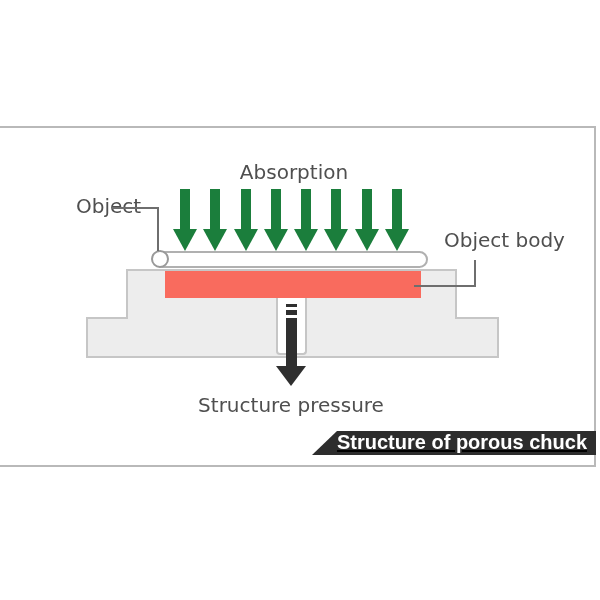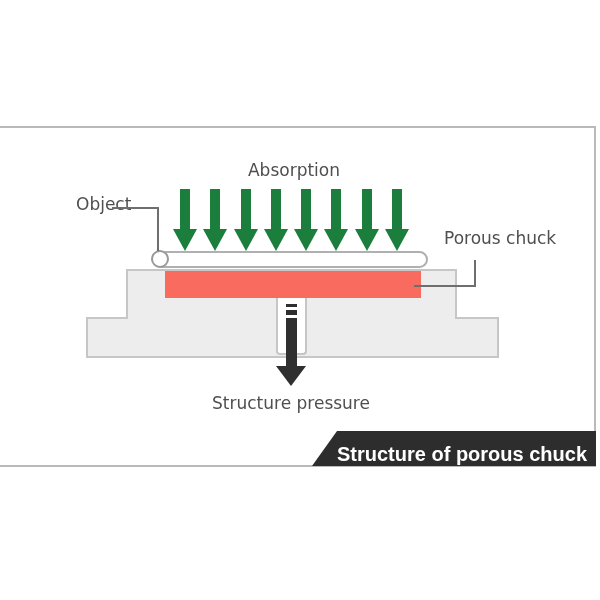--- a/index.html
+++ b/index.html
@@ -22,21 +22,21 @@
   .abs{position:absolute;}
 
   .frame{
     left:-6px;top:126px;width:598px;height:337px;
     border:2px solid var(--frame-border);
     background:#ffffff;
   }
 
   .label{
     color:var(--label-color);
-    font-size:17px;
+    font-size:20px;
     white-space:nowrap;
   }
   .centered{text-align:center;}
 
   
   .arrow-row{left:173px;top:189px;width:236px;height:62px;display:flex;justify-content:space-between;}
   .garrow{width:24px;height:62px;position:relative;}
   .garrow .shaft{position:absolute;left:7px;top:0;width:10px;height:41px;background:var(--green);}
   .garrow .head{position:absolute;left:0;top:40px;width:0;height:0;
     border-left:12px solid transparent;border-right:12px solid transparent;
@@ -84,24 +84,24 @@
 
   
   .leader{background:var(--leader);}
   .obj-leader-h{left:112px;top:207px;width:47px;height:2px;}
   .obj-leader-v{left:157px;top:207px;width:2px;height:44px;}
   .por-leader-v{left:474px;top:260px;width:2px;height:27px;}
   .por-leader-h{left:414px;top:285px;width:62px;height:2px;}
 
   
   .banner{
-    left:312px;top:431px;width:284px;height:35px;
+    left:312px;top:431px;width:284px;height:24px;
     background:var(--banner-bg);
     clip-path:polygon(25px 0,100% 0,100% 100%,0 100%);
-    display:flex;align-items:flex-end;justify-content:center;
+    display:flex;align-items:flex-start;justify-content:center;text-decoration:underline;
   }
   .banner span{
     color:var(--banner-text);
     font-family:"Liberation Sans","DejaVu Sans",sans-serif;
     font-weight:bold;font-size:20px;white-space:nowrap;
     padding-left:16px;
   }
 
   .lbl-absorption{left:144px;top:160px;width:300px;}
   .lbl-object{left:36px;top:194px;margin-left:40px;}
@@ -158,21 +158,21 @@
 
 <div class="abs slot"></div>
 
 <div class="abs object-plate"></div>
 <div class="abs object-circle"></div>
 
 <div class="abs label lbl-object">Object</div>
 <div class="abs leader obj-leader-h"></div>
 <div class="abs leader obj-leader-v"></div>
 
-<div class="abs label lbl-porous">Porous chuck</div>
+<div class="abs label lbl-porous">Object body</div>
 <div class="abs leader por-leader-v"></div>
 <div class="abs leader por-leader-h"></div>
 
 <div class="abs barrow-dash1"></div>
 <div class="abs barrow-dash2"></div>
 <div class="abs barrow-shaft"></div>
 <div class="abs barrow-head"></div>
 
 <div class="abs label centered lbl-negative">Structure pressure</div>
 

